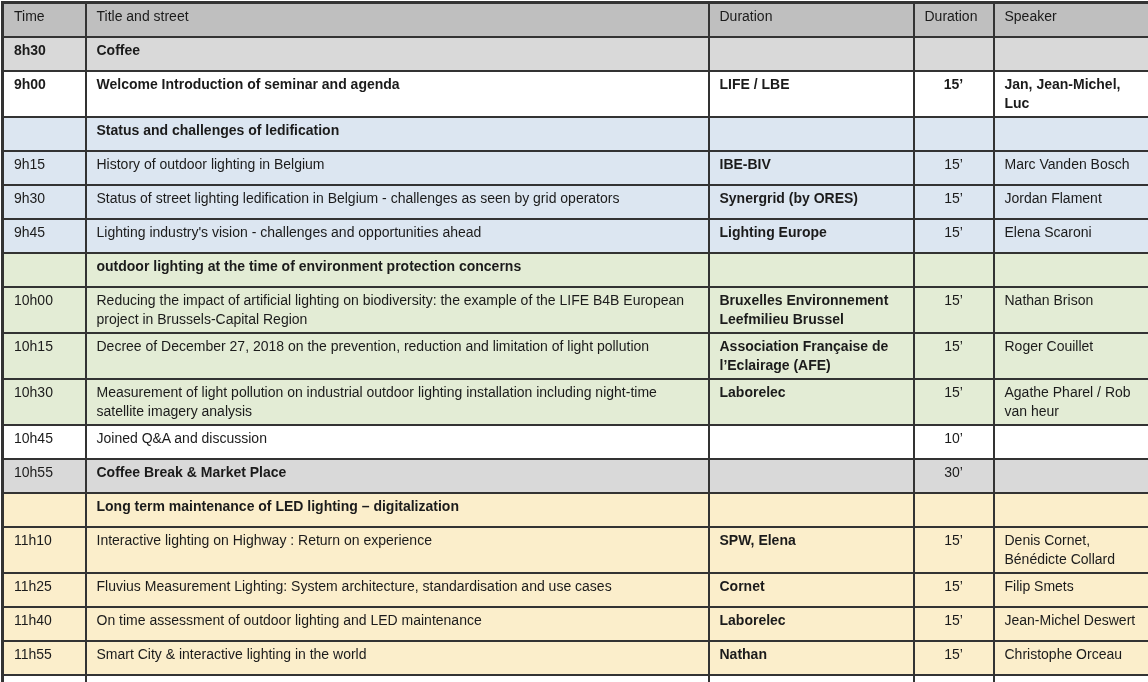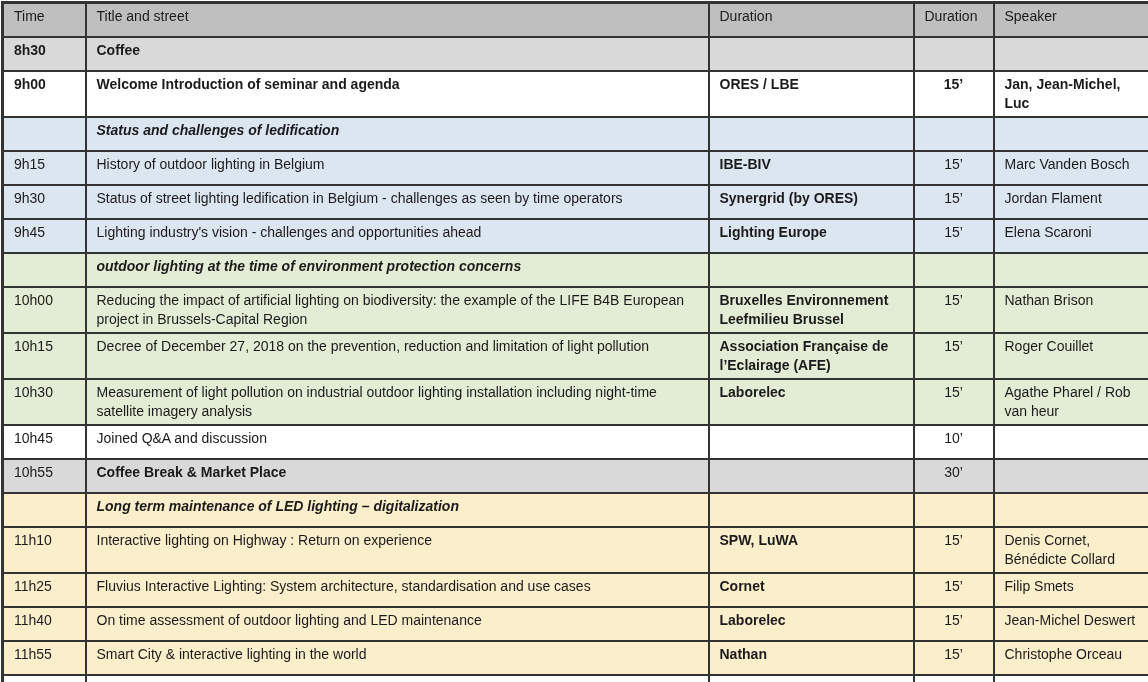--- a/index.html
+++ b/index.html
@@ -32,21 +32,21 @@
     text-align: left;
     overflow: hidden;
     word-wrap: break-word;
   }
   thead th {
     background: var(--header-bg, #BFBFBF);
     font-weight: normal;
   }
   td.c-dur { text-align: center; padding-left: 4px; padding-right: 4px; }
   td.bold { font-weight: bold; }
-  td.italic { font-style: italic; }
+  td.italic { }
   tr.bg-gray   td { background: var(--gray-bg, #D9D9D9); }
   tr.bg-white  td { background: var(--white-bg, #FFFFFF); }
   tr.bg-blue   td { background: var(--blue-bg, #DCE6F1); }
   tr.bg-green  td { background: var(--green-bg, #E3ECD5); }
   tr.bg-yellow td { background: var(--yellow-bg, #FBEECB); }
 </style>
 </head>
 <body>
 
 <div class="page">
@@ -71,41 +71,41 @@
         <tr class="bg-gray">
     <td class="c-time bold">8h30</td>
     <td class="c-title bold">Coffee</td>
     <td class="c-comp"></td>
     <td class="c-dur"></td>
     <td class="c-speak"></td>
   </tr>
         <tr class="bg-white">
     <td class="c-time bold">9h00</td>
     <td class="c-title bold">Welcome Introduction of seminar and agenda</td>
-    <td class="c-comp bold">ORES / LBE</td>
+    <td class="c-comp bold">LIFE / LBE</td>
     <td class="c-dur bold">15’</td>
     <td class="c-speak bold">Jan, Jean-Michel, Luc</td>
   </tr>
         <tr class="bg-blue">
     <td class="c-time"></td>
     <td class="c-title bold italic">Status and challenges of ledification</td>
     <td class="c-comp"></td>
     <td class="c-dur"></td>
     <td class="c-speak"></td>
   </tr>
         <tr class="bg-blue">
     <td class="c-time">9h15</td>
     <td class="c-title">History of outdoor lighting in Belgium</td>
     <td class="c-comp bold">IBE-BIV</td>
     <td class="c-dur">15’</td>
     <td class="c-speak">Marc Vanden Bosch</td>
   </tr>
         <tr class="bg-blue">
     <td class="c-time">9h30</td>
-    <td class="c-title">Status of street lighting ledification in Belgium - challenges as seen by time operators</td>
+    <td class="c-title">Status of street lighting ledification in Belgium - challenges as seen by grid operators</td>
     <td class="c-comp bold">Synergrid (by ORES)</td>
     <td class="c-dur">15’</td>
     <td class="c-speak">Jordan Flament</td>
   </tr>
         <tr class="bg-blue">
     <td class="c-time">9h45</td>
     <td class="c-title">Lighting industry's vision - challenges and opportunities ahead</td>
     <td class="c-comp bold">Lighting Europe</td>
     <td class="c-dur">15’</td>
     <td class="c-speak">Elena Scaroni</td>
@@ -155,27 +155,27 @@
         <tr class="bg-yellow">
     <td class="c-time"></td>
     <td class="c-title bold italic">Long term maintenance of LED lighting – digitalization</td>
     <td class="c-comp"></td>
     <td class="c-dur"></td>
     <td class="c-speak"></td>
   </tr>
         <tr class="bg-yellow">
     <td class="c-time">11h10</td>
     <td class="c-title">Interactive lighting on Highway : Return on experience</td>
-    <td class="c-comp bold">SPW, LuWA</td>
+    <td class="c-comp bold">SPW, Elena</td>
     <td class="c-dur">15’</td>
     <td class="c-speak">Denis Cornet, Bénédicte Collard</td>
   </tr>
         <tr class="bg-yellow">
     <td class="c-time">11h25</td>
-    <td class="c-title">Fluvius Interactive Lighting: System architecture, standardisation and use cases</td>
+    <td class="c-title">Fluvius Measurement Lighting: System architecture, standardisation and use cases</td>
     <td class="c-comp bold">Cornet</td>
     <td class="c-dur">15’</td>
     <td class="c-speak">Filip Smets</td>
   </tr>
         <tr class="bg-yellow">
     <td class="c-time">11h40</td>
     <td class="c-title">On time assessment of outdoor lighting and LED maintenance</td>
     <td class="c-comp bold">Laborelec</td>
     <td class="c-dur">15’</td>
     <td class="c-speak">Jean-Michel Deswert</td>

